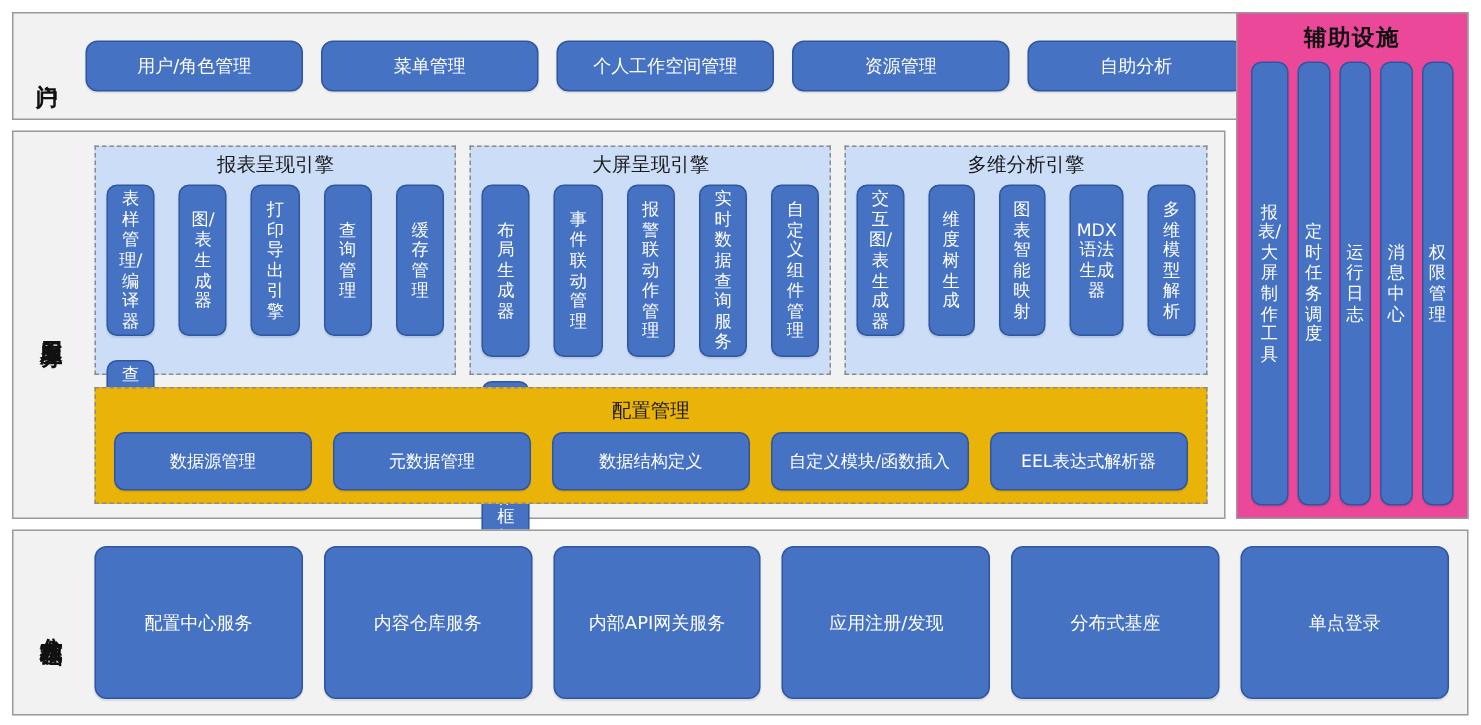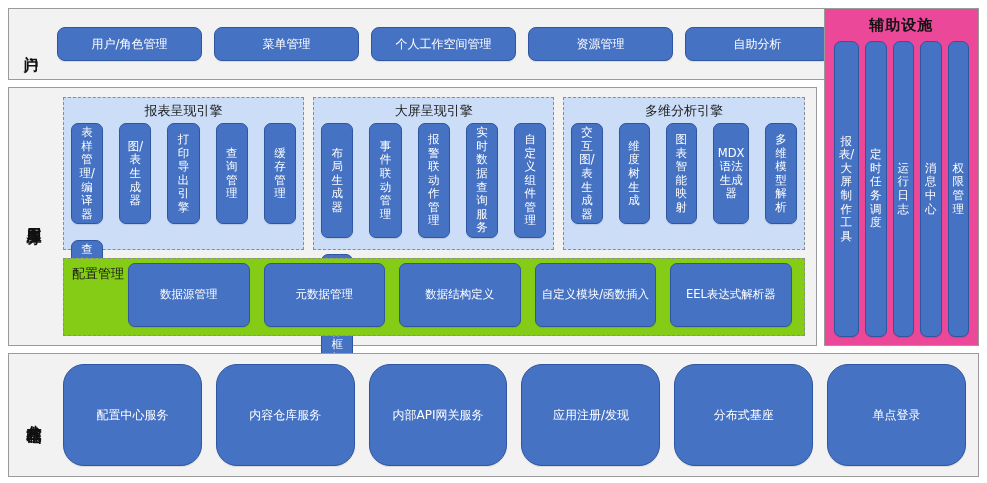--- a/index.html
+++ b/index.html
@@ -182,26 +182,26 @@
     display: grid;
     grid-template-columns: repeat(5, 1fr);
     grid-template-rows: 1fr 1fr;
     gap: 16px;
     min-height: 0;
   }
   .engine-grid .btn { font-size: 11.5px; }
 
   
   #config-group {
-    background: #84cc16;
+    background: #eab308;
     border: 1px dashed #8c8c8c;
     box-sizing: border-box;
     flex: 0 0 78px;
     display: flex;
-    flex-direction: row;
+    flex-direction: column;
     padding: 4px 8px 8px 8px;
   }
   #config-title {
     text-align: center;
     font-size: 13px;
     color: #1a1a1a;
     padding: 2px 0 5px 0;
   }
   #config-buttons {
     flex: 1 1 auto;
@@ -221,21 +221,21 @@
   }
   #infra-buttons {
     flex: 1 1 auto;
     display: flex;
     align-items: stretch;
     gap: 14px;
     padding: 10px 12px 10px 4px;
   }
   #infra-buttons .btn {
     flex: 1 1 0;
-    border-radius: 21px;
+    border-radius: 8px;
     font-size: 12px;
     text-align: center;
   }
 </style>
 </head>
 <body>
 
 <div id="arch">
 
   <div class="top-row">

